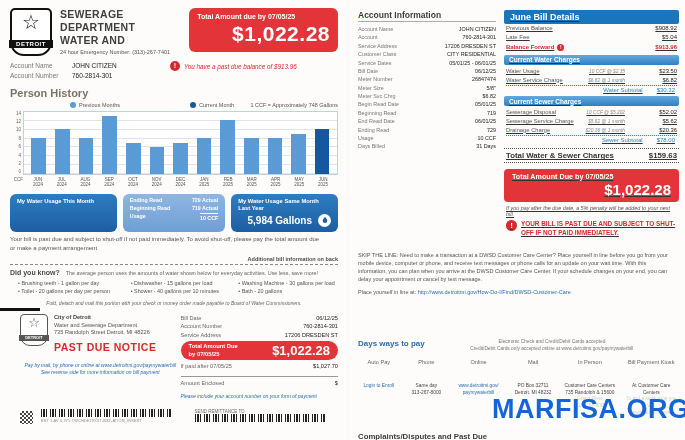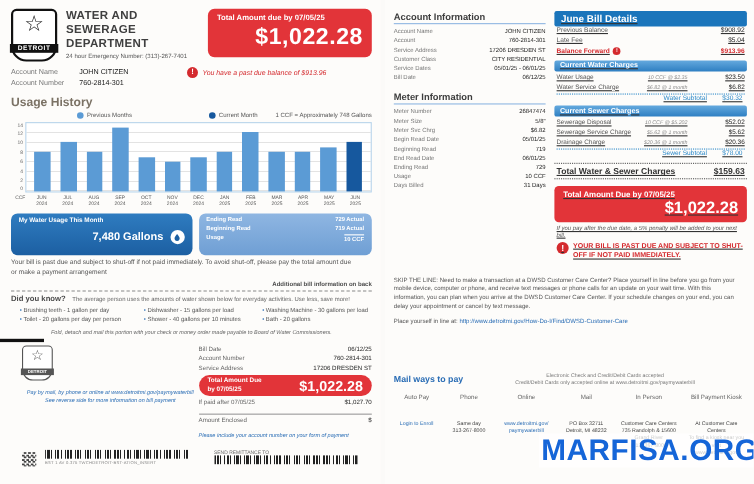--- a/index.html
+++ b/index.html
@@ -156,43 +156,43 @@
 </head>
 <body>
 
 <div class="page lp">
   <div class="hdr">
     <div class="logo">
       <div class="fig">☆</div>
       <div class="band">DETROIT</div>
     </div>
     <div class="dept">
+      <div class="t">SEWERAGE DEPARTMENT</div>
       <div class="t">WATER AND</div>
-      <div class="t">SEWERAGE DEPARTMENT</div>
       <div class="e">24 hour Emergency Number: (313)-267-7401</div>
     </div>
     <div class="duebox">
       <div class="l">Total Amount due by 07/05/25</div>
       <div class="a">$1,022.28</div>
     </div>
   </div>
 
   <div class="acctrow">
     <div class="kvs">
       <div><span class="k">Account Name</span><span class="v">JOHN CITIZEN</span></div>
       <div><span class="k">Account Number</span><span class="v">760-2814-301</span></div>
     </div>
     <div class="alert">
       <span class="bang">!</span>
       <span class="t">You have a past due balance of $913.96</span>
     </div>
   </div>
 
   <div class="sec-usage">
-    <div class="usage-title">Usage History</div>
+    <div class="usage-title">Person History</div>
     <div class="legend">
       <span class="item">
           <span class="dot" id="dot-prev" style="background: rgb(91, 155, 213);"></span>
           <span>Previous Months</span>
         </span>
       <span class="item">
           <span class="dot" id="dot-cur" style="background: rgb(22, 88, 158);"></span>
           <span>Current Month</span>
         </span>
       <span class="note">1 CCF = Approximately 748 Gallons</span>
@@ -306,42 +306,45 @@
               <div>JUN</div>
               <div>2025</div>
             </div>
           </div>
       </div>
     </div>
 
     <div class="boxes">
       <div class="bluebox b1">
         <div class="lbl">My Water Usage This Month</div>
+      </div>
+      <div class="bluebox mid">
+        <div class="r">
+            <span>Ending Read</span>
+            <span class="rv">729 Actual</span>
+          </div>
+        <div class="r">
+            <span>Beginning Read</span>
+            <span class="rv">719 Actual</span>
+          </div>
+        <div class="r sum">
+            <span>Usage</span>
+            <span class="rv">10 CCF</span>
+          </div>
+      </div>
+      <div class="bluebox b3">
+        <div class="lbl">My Water Usage Same Month Last Year</div>
         <div class="valrow">
-          <span class="val">7,480 Gallons</span>
+          <span class="val">5,984 Gallons</span>
           <span class="drop">
               <svg viewBox="0 0 24 24">
                 <path d="M12 2c4 5 7 8.6 7 12a7 7 0 1 1-14 0c0-3.4 3-7 7-12z"></path>
               </svg>
             </span>
         </div>
-      </div>
-      <div class="bluebox mid">
-        <div class="r">
-            <span>Ending Read</span>
-            <span class="rv">729 Actual</span>
-          </div>
-        <div class="r">
-            <span>Beginning Read</span>
-            <span class="rv">719 Actual</span>
-          </div>
-        <div class="r sum">
-            <span>Usage</span>
-            <span class="rv">10 CCF</span>
-          </div>
       </div>
     </div>
   </div>
 
   <div class="imp-body">Your bill is past due and subject to shut-off if not paid immediately. To avoid shut-off, please pay the total amount due or make a payment arrangement</div>
   <div class="backnote">Additional bill information on back</div>
   <div class="dashed"></div>
   <div class="dyk">
     <span class="q">Did you know?</span>
     <span class="tx">The average person uses the amounts of water shown below for everyday activities. Use less, save more!</span>
@@ -357,20 +360,26 @@
   <div class="foldnote">Fold, detach and mail this portion with your check or money order made payable to Board of Water Commissioners.</div>
   <div class="fold-mark"></div>
 
   <div class="stub">
     <div class="stub-l">
       <div class="stub-lr">
         <div class="logo2">
           <div class="fig">☆</div>
           <div class="band">DETROIT</div>
         </div>
+        <div class="stub-ltx">
+          <div class="b">City of Detroit</div>
+          <div>Water and Sewerage Department</div>
+          <div>735 Randolph Street Detroit, MI 48226</div>
+          <div class="pastdue">PAST DUE NOTICE</div>
+        </div>
       </div>
       <div class="paynote">
         <div>Pay by mail, by phone or online at www.detroitmi.gov/paymywaterbill</div>
         <div>See reverse side for more information on bill payment</div>
       </div>
     </div>
     <div class="stub-r">
       <div class="srow">
           <span class="k">Bill Date</span>
           <span class="v">06/12/25</span>
@@ -444,21 +453,20 @@
           </div>
           <div class="inforow">
             <span class="k">Service Dates</span>
             <span class="v">05/01/25 - 06/01/25</span>
           </div>
           <div class="inforow">
             <span class="k">Bill Date</span>
             <span class="v">06/12/25</span>
           </div>
         </div>
-      <div class="sec-title meter-gap">Meter Information</div>
       <div id="meter-rows">
           <div class="inforow">
             <span class="k">Meter Number</span>
             <span class="v">26847474</span>
           </div>
           <div class="inforow">
             <span class="k">Meter Size</span>
             <span class="v">5/8"</span>
           </div>
           <div class="inforow">
@@ -566,21 +574,21 @@
   </div>
 
   <div class="skip">SKIP THE LINE: Need to make a transaction at a DWSD Customer Care Center? Place yourself in line before you go from your mobile device, computer or phone, and receive text messages or phone calls for an update on your wait time. With this information, you can plan when you arrive at the DWSD Customer Care Center. If your schedule changes on your end, you can delay your appointment or cancel by text message.</div>
   <div class="placeline">
     <span>Place yourself in line at:</span>
     <a href="#">http://www.detroitmi.gov/How-Do-I/Find/DWSD-Customer-Care</a>
   </div>
 
   <div class="easy">
     <div class="easyhead">
-      <div class="easy-title">Mail ways to pay</div>
+      <div class="easy-title">Days ways to pay</div>
       <div class="easy-note">
         <div>Electronic Check and Credit/Debit Cards accepted</div>
         <div>Credit/Debit Cards only accepted online at www.detroitmi.gov/paymywaterbill</div>
       </div>
     </div>
     <div class="paytable" id="easypay-head">
         <div class="ph">Auto Pay</div>
         <div class="ph">Phone</div>
         <div class="ph">Online</div>
         <div class="ph">Mail</div>
@@ -597,15 +605,19 @@
 Detroit, MI 48232</div>
         <div class="pv">Customer Care Centers
 735 Randolph &amp; 15600 Grand River
 (313) 267-8000</div>
         <div class="pv">At Customer Care Centers
 To find a kiosk near you visit
 www.detroitmi.gov</div>
       </div>
   </div>
 
+  <div class="comp">
+    <div class="comp-title">Complaints/Disputes and Past Due</div>
+
+  </div>
 </div>
 
 <div class="watermark">MARFISA.ORG</div>
 
 </body></html>

